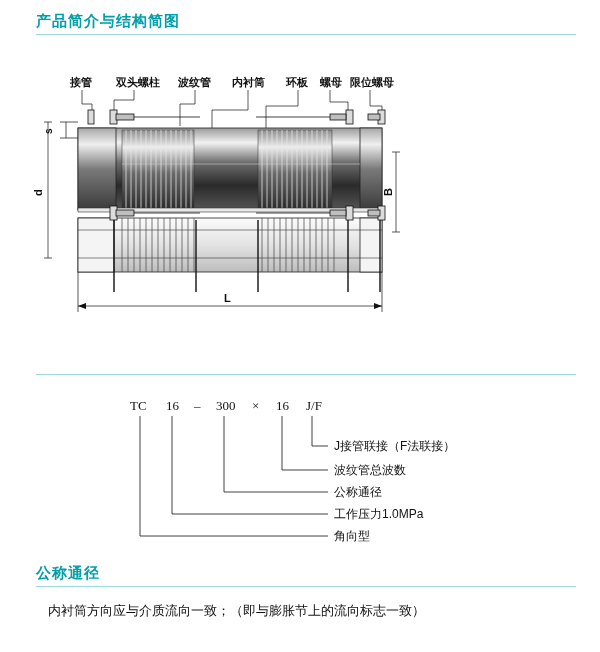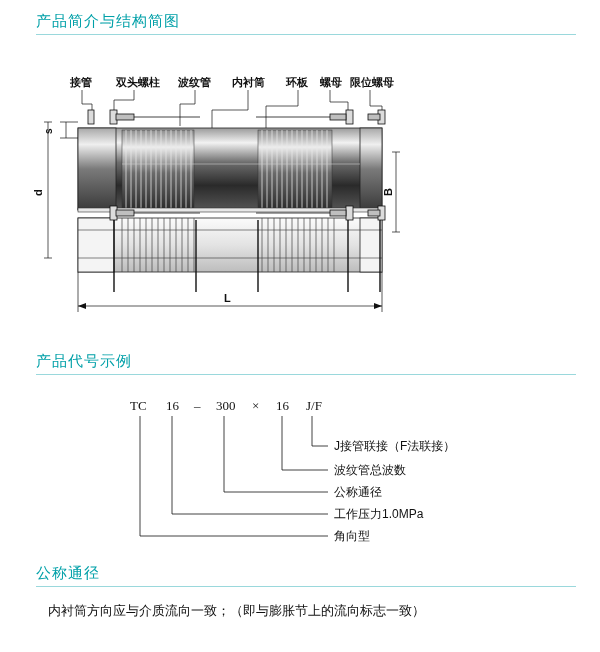--- a/index.html
+++ b/index.html
@@ -17,21 +17,21 @@
   }
   .page {
     position: relative;
     width: 600px;
     height: 652px;
   }
   
   .section-title {
     position: absolute;
     font-size: 15px;
-    font-weight: normal;
+    font-weight: bold;
     color: #00a0a8;
     letter-spacing: 1px;
     text-align: right;
   }
   .section-underline {
     position: absolute;
     height: 1px;
     background: #9ad8dc;
   }
   #sec1-title { left: 36px; top: 12px; }
@@ -275,21 +275,20 @@
         <line x1="48" y1="212" x2="48" y2="252"></line>
         <line x1="352" y1="212" x2="352" y2="252"></line>
         <line x1="48" y1="246" x2="352" y2="246"></line>
         <path d="M48,246 L56,243 L56,249 Z" fill="#111" stroke="none"></path>
         <path d="M352,246 L344,243 L344,249 Z" fill="#111" stroke="none"></path>
         <text class="lbl" x="194" y="242" stroke="none" fill="#111">L</text>
       </g>
     </svg>
   </div>
 
-  <div class="section-title" id="sec2-title">产品代号示例</div>
   <div class="section-underline" id="sec2-rule"></div>
 
   <div id="codefig">
     <svg width="420" height="170" viewBox="0 0 420 170" xmlns="http://www.w3.org/2000/svg">
 
       <g>
         <text class="code-txt" x="30" y="16">TC</text>
         <text class="code-txt" x="66" y="16">16</text>
         <text class="code-txt" x="94" y="16">–</text>
         <text class="code-txt" x="116" y="16">300</text>

